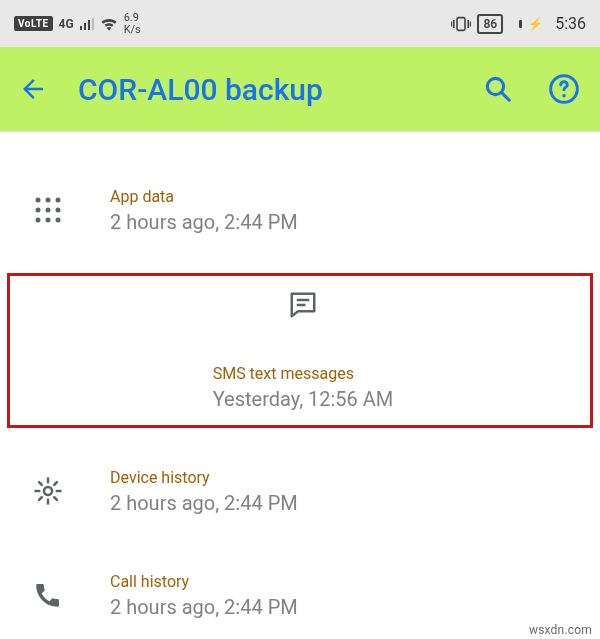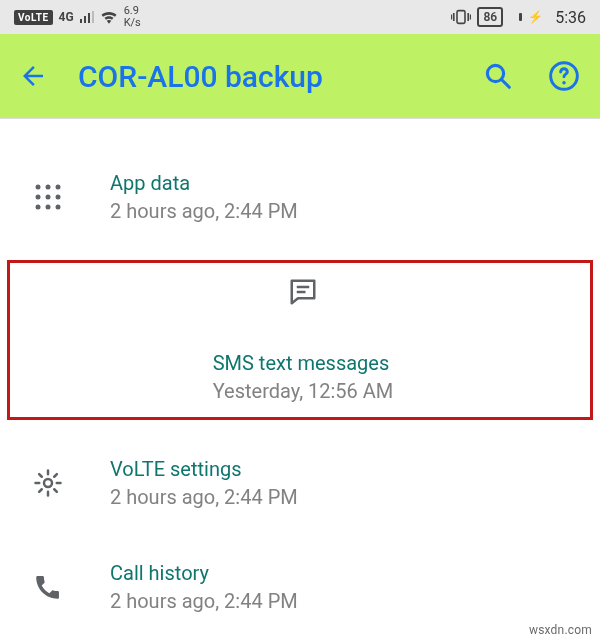--- a/index.html
+++ b/index.html
@@ -5,21 +5,21 @@
   * { box-sizing: border-box; }
   html, body {
     margin: 0; padding: 0;
     width: 600px; height: 639px;
     font-family: Roboto, "Helvetica Neue", Arial, sans-serif;
     background: #fff;
     color: #212121;
     overflow: hidden;
   }
   .status-bar {
-    height: 34px;
+    height: 47px;
     background: #e8e8e8;
     display: flex;
     align-items: center;
     justify-content: space-between;
     padding: 0 14px;
     font-size: 14px;
     color: #444;
   }
   .status-left, .status-right {
     display: flex;
@@ -97,22 +97,22 @@
   }
   .row .icon-slot {
     width: 36px;
     display:flex;
     justify-content:center;
     align-items:center;
     color:#5f6368;
   }
   .row .texts { flex:1; }
   .row .title {
-    font-size: 20px;
-    color: #0f766e;
+    font-size: 16px;
+    color: #a16207;
     margin-bottom: 4px;
   }
   .row .sub {
     font-size: 20px;
     color: #828282;
   }
   .row.highlight {
     outline: 3px solid #c21818;
     outline-offset: -4px;
     margin: 10px 6px;
@@ -231,21 +231,21 @@
   </div>
 
   <div class="row">
     <span class="icon-slot">
       <svg width="30" height="30" viewBox="0 0 24 24" fill="none" stroke="#5f6368" stroke-width="2">
           <circle cx="12" cy="12" r="3.2"></circle>
           <path d="M12 2v3M12 19v3M4.9 4.9l2.1 2.1M17 17l2.1 2.1M2 12h3M19 12h3M4.9 19.1L7 17M17 7l2.1-2.1" stroke-linecap="round"></path>
         </svg>
     </span>
     <div class="texts">
-      <div class="title">VoLTE settings</div>
+      <div class="title">Device history</div>
       <div class="sub">2 hours ago, 2:44 PM</div>
     </div>
   </div>
 
   <div class="row">
     <span class="icon-slot">
       <svg width="28" height="28" viewBox="0 0 24 24" fill="#5f6368">
           <path d="M6.6 10.8c1.4 2.8 3.8 5.2 6.6 6.6l2.2-2.2c.3-.3.7-.4 1.1-.3 1.2.4 2.5.6 3.8.6.6 0 1.1.5 1.1 1.1V21c0 .6-.5 1.1-1.1 1.1C10.1 22.1 1.9 13.9 1.9 3.7 1.9 3.1 2.4 2.6 3 2.6h4.4c.6 0 1.1.5 1.1 1.1 0 1.3.2 2.6.6 3.8.1.4 0 .8-.3 1.1l-2.2 2.2z"></path>
         </svg>
     </span>

